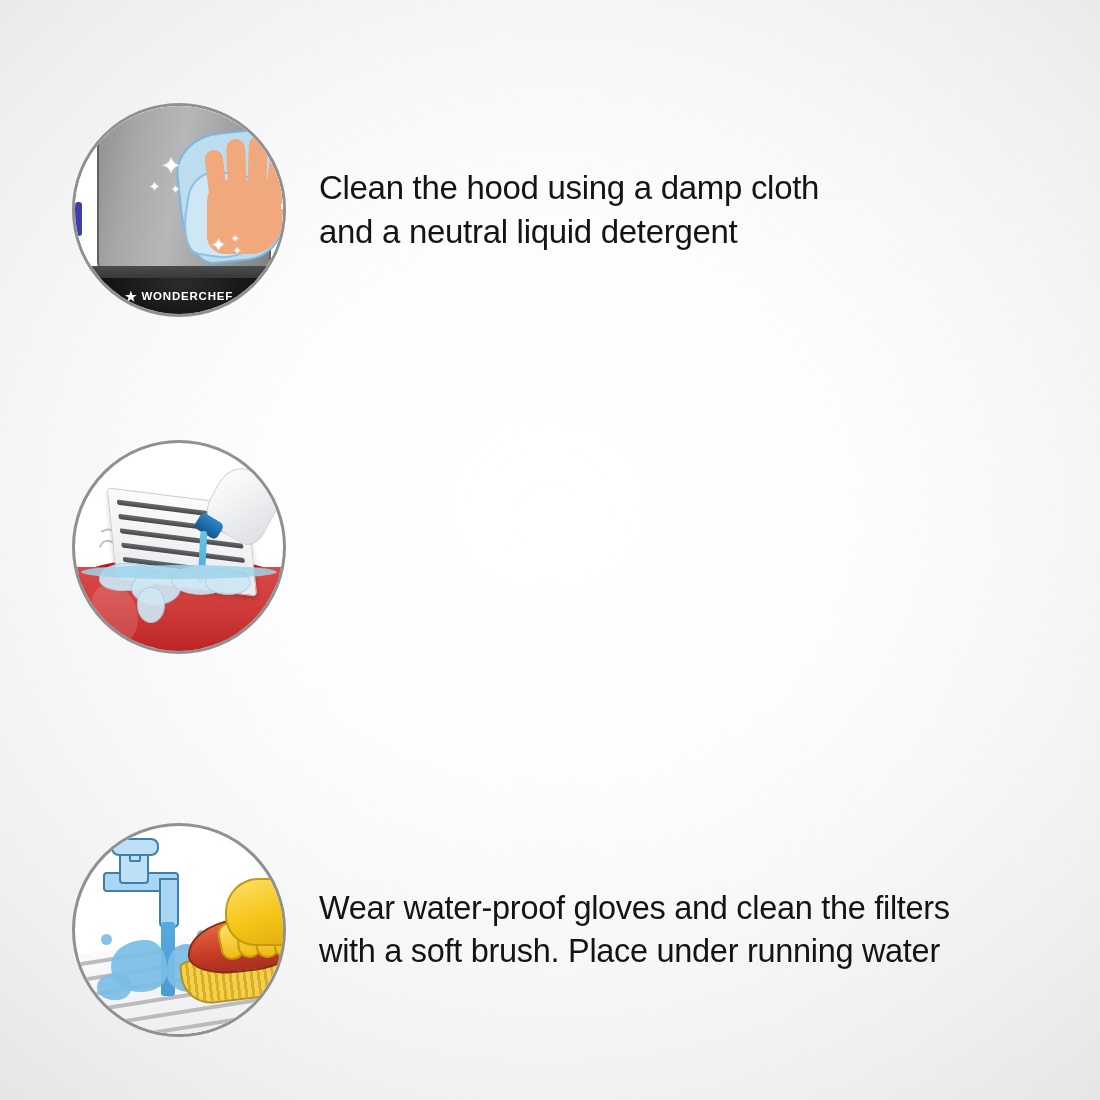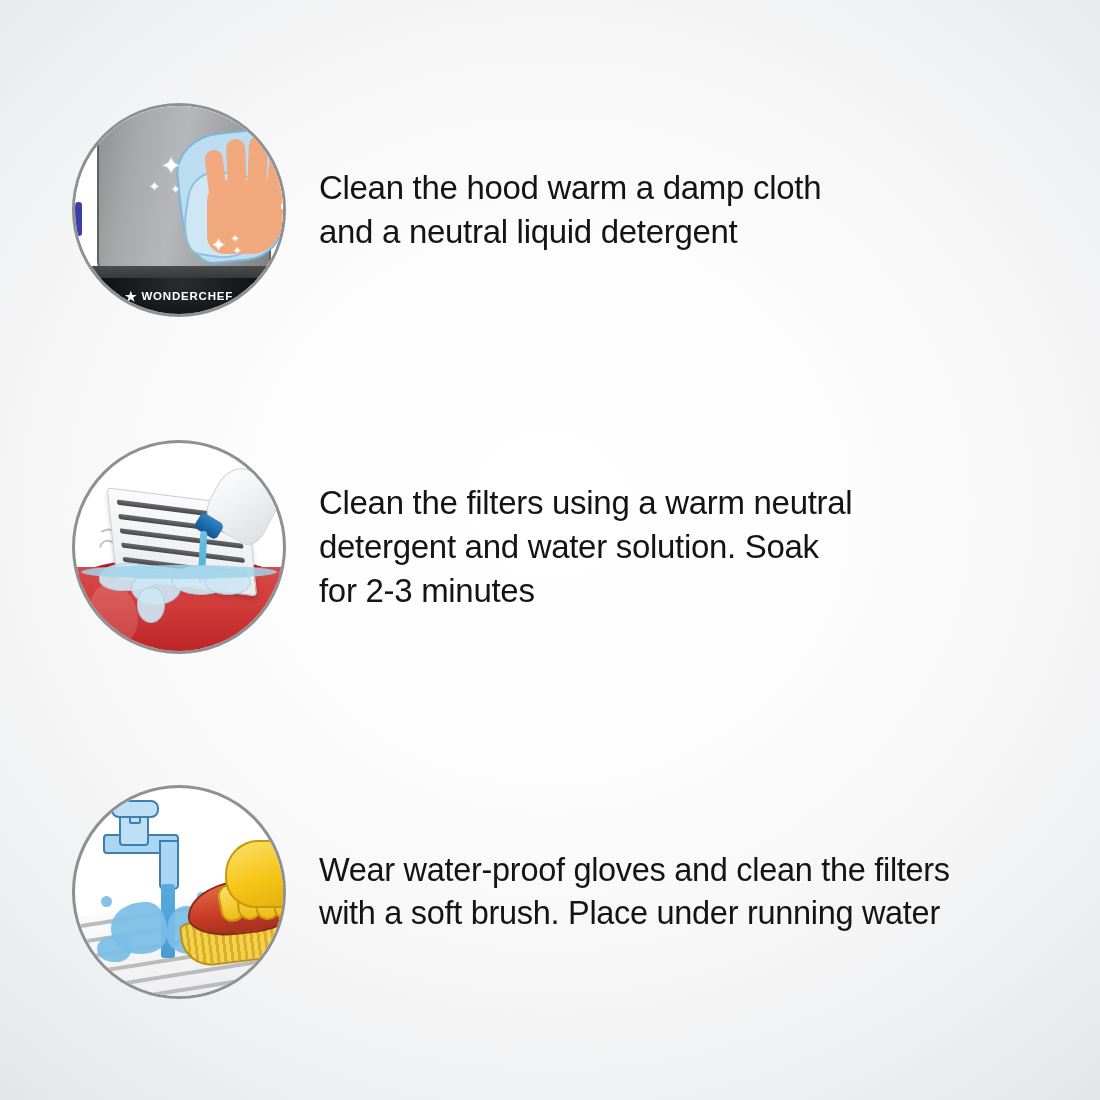--- a/index.html
+++ b/index.html
@@ -45,21 +45,21 @@
   
   .row {
     position: absolute;
     left: 0;
     width: 1100px;
     display: flex;
     align-items: center;
   }
   #row-1 { top: 103px;  height: 214px; }
   #row-2 { top: 440px;  height: 214px; }
-  #row-3 { top: 785px;  height: 214px; }
+  #row-3 { top: 823px;  height: 214px; }
 
   .circle {
     position: relative;
     margin-left: 72px;
     width: 208px;
     height: 208px;
     border-radius: 50%;
     border: 3px solid #8e9092;
     background: #ffffff;
     overflow: hidden;
@@ -457,21 +457,21 @@
         <div class="sparkle" id="sp2">✦</div>
         <div class="sparkle" id="sp3">✦</div>
         <div class="sparkle" id="sp4">✦</div>
         <div class="sparkle" id="sp5">✦</div>
         <div class="sparkle" id="sp6">✦</div>
 
         <div id="brand"><span id="brand-star">★</span><span>WONDERCHEF</span></div>
       </div>
     </div>
 
-    <div class="caption" id="caption-1">Clean the hood warm a damp cloth
+    <div class="caption" id="caption-1">Clean the hood using a damp cloth
 and a neutral liquid detergent</div>
   </div>
 
   <div class="row" id="row-2">
 
     <div class="circle" id="circle-2">
       <div class="ill">
         <div class="steam" id="st1"></div>
         <div class="steam" id="st2"></div>
         <div class="steam" id="st3"></div>
@@ -494,23 +494,20 @@
 
         <div class="suds" id="sud1"></div>
         <div class="suds" id="sud2"></div>
         <div class="suds" id="sud3"></div>
         <div class="suds" id="sud4"></div>
         <div class="suds" id="sud5"></div>
         <div id="basin-water"></div>
       </div>
     </div>
 
-    <div class="caption" id="caption-2">Clean the filters using a warm neutral
-detergent and water solution. Soak
-for 2-3 minutes</div>
   </div>
 
   <div class="row" id="row-3">
 
     <div class="circle" id="circle-3">
       <div class="ill">
         <div id="filter3">
           <div class="slot"></div>
           <div class="slot"></div>
           <div class="slot"></div>

